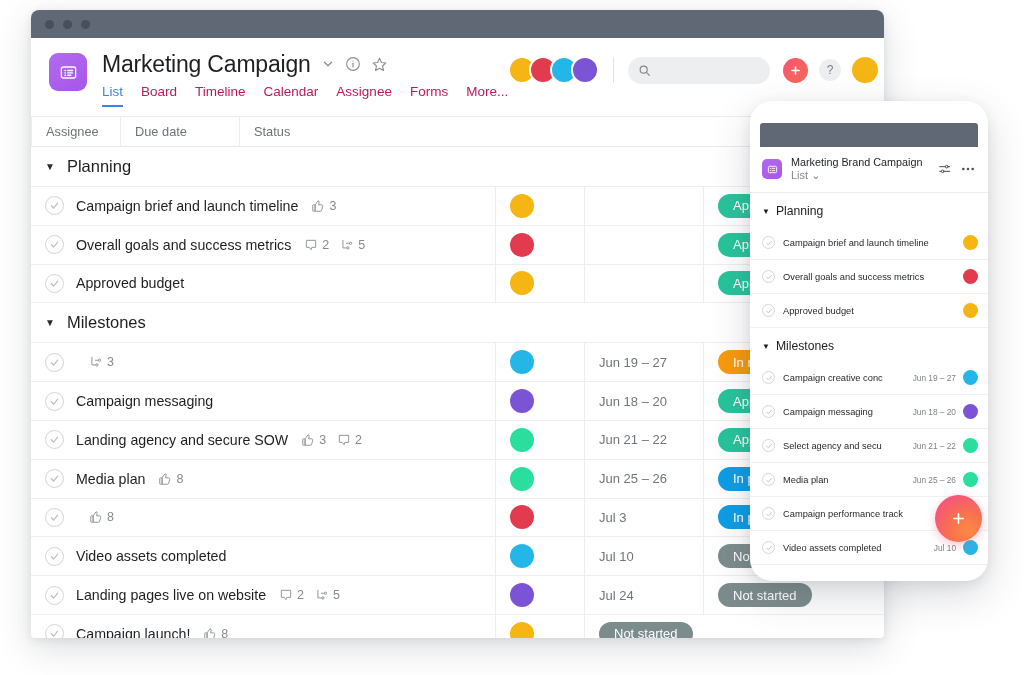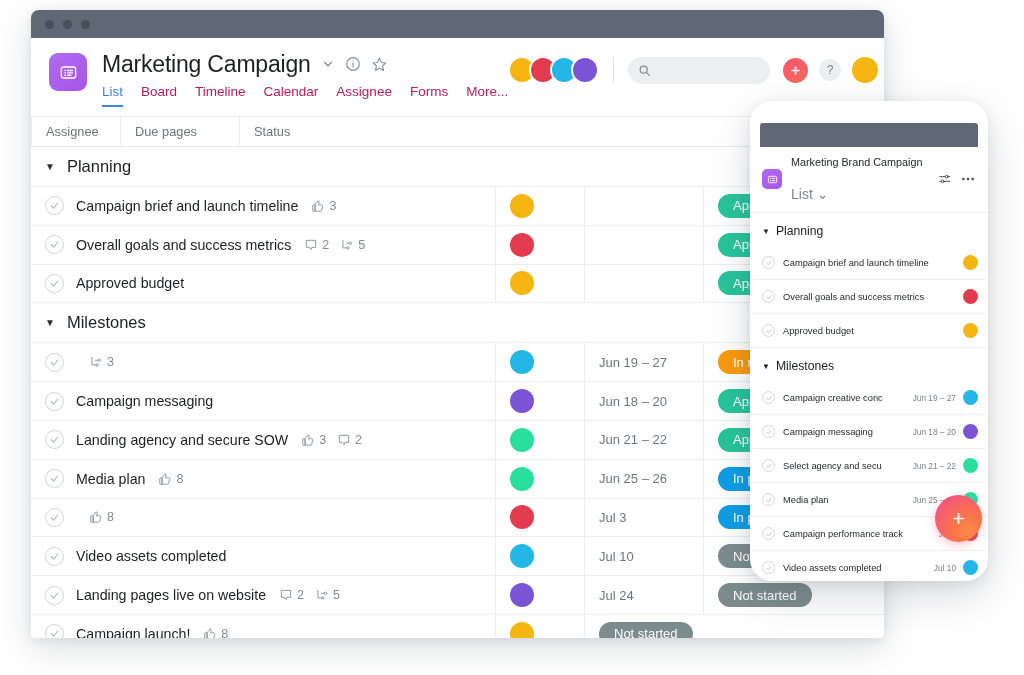--- a/index.html
+++ b/index.html
@@ -121,21 +121,21 @@
   }
   .m-bar { height: 24px; background: #5f6874; margin: 22px 10px 0 10px; border-radius: 3px 3px 0 0; }
   .m-head { display: flex; align-items: center; padding: 9px 12px 10px 12px; border-bottom: 1px solid #ededef; }
   .m-icon {
     width: 20px; height: 20px; border-radius: 5px;
     background: linear-gradient(150deg,#b06bf0,#a855e8);
     display: flex; align-items: center; justify-content: center; flex: 0 0 auto;
   }
   .m-titles { margin-left: 9px; flex: 1 1 auto; min-width: 0; }
   .m-title { font-size: 10.8px; color: #24262a; white-space: nowrap; }
-  .m-sub { font-size: 14px; color: #83878c; margin-top: 18px; }
+  .m-sub { font-size: 11px; color: #83878c; margin-top: 1px; }
   .m-ic { color: #4a4d52; margin-left: 8px; flex: 0 0 auto; display: flex; align-items: center; }
   .m-section { font-size: 12.2px; color: #1e1f21; padding: 11px 0 8px 12px; display: flex; align-items: center; gap: 6px; }
   .m-section .mc { font-size: 8px; }
   .m-row { display: flex; align-items: center; height: 34px; padding: 0 10px 0 12px; border-bottom: 1px solid #f0f0f1; }
   .m-row:last-child { border-bottom: none; }
   .m-check { width: 13px; height: 13px; border-radius: 50%; border: 1.1px solid #d4d7da; flex: 0 0 auto;
              display: flex; align-items: center; justify-content: center; margin-right: 8px; }
   .m-name { font-size: 9.3px; color: #26282b; flex: 1 1 auto; overflow: hidden;
             text-overflow: clip; white-space: nowrap; }
   .m-due { font-size: 8.3px; color: #7d8186; margin: 0 7px 0 4px; white-space: nowrap; }
@@ -233,21 +233,21 @@
           <button class="help-btn">?</button>
           <span class="av me-av" style="width:26px;height:26px;background:#F5B614"></span>
         </div>
       </div>
     </div>
 
     <div class="table">
 
       <div class="trow thead">
         <div class="c c-assignee">Assignee</div>
-        <div class="c c-due">Due pages</div>
+        <div class="c c-due">Due date</div>
         <div class="c c-status">Status</div>
       </div>
 
       <div class="section-row">
         <span class="caret">▼</span>
         <span class="section-name">Planning</span>
       </div>
 
       <div class="trow">
         <div class="c c-task">

